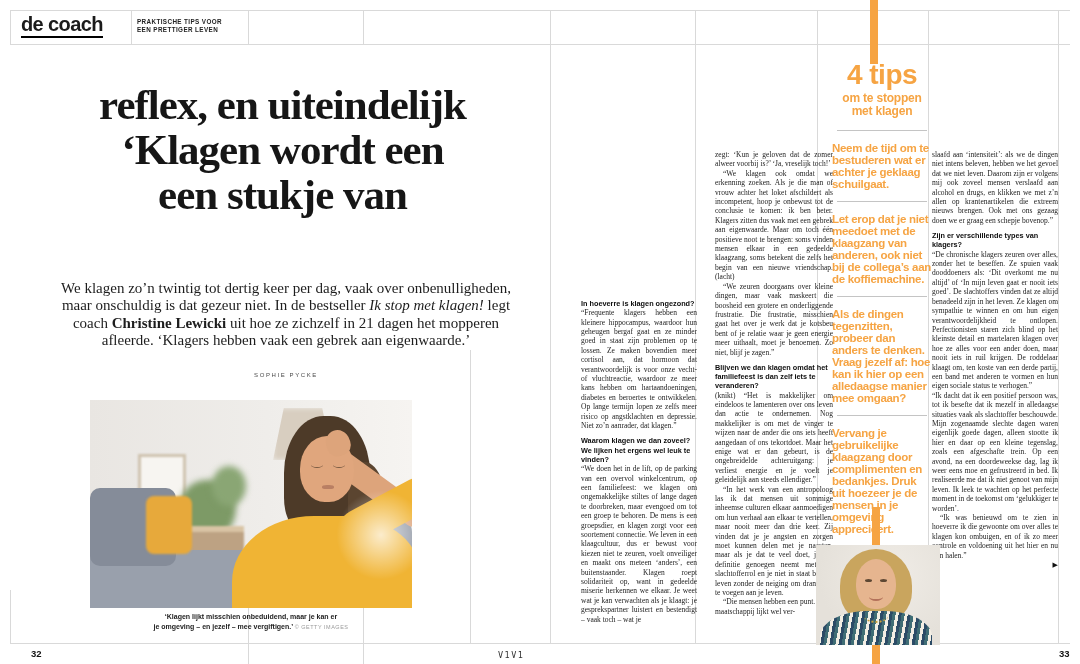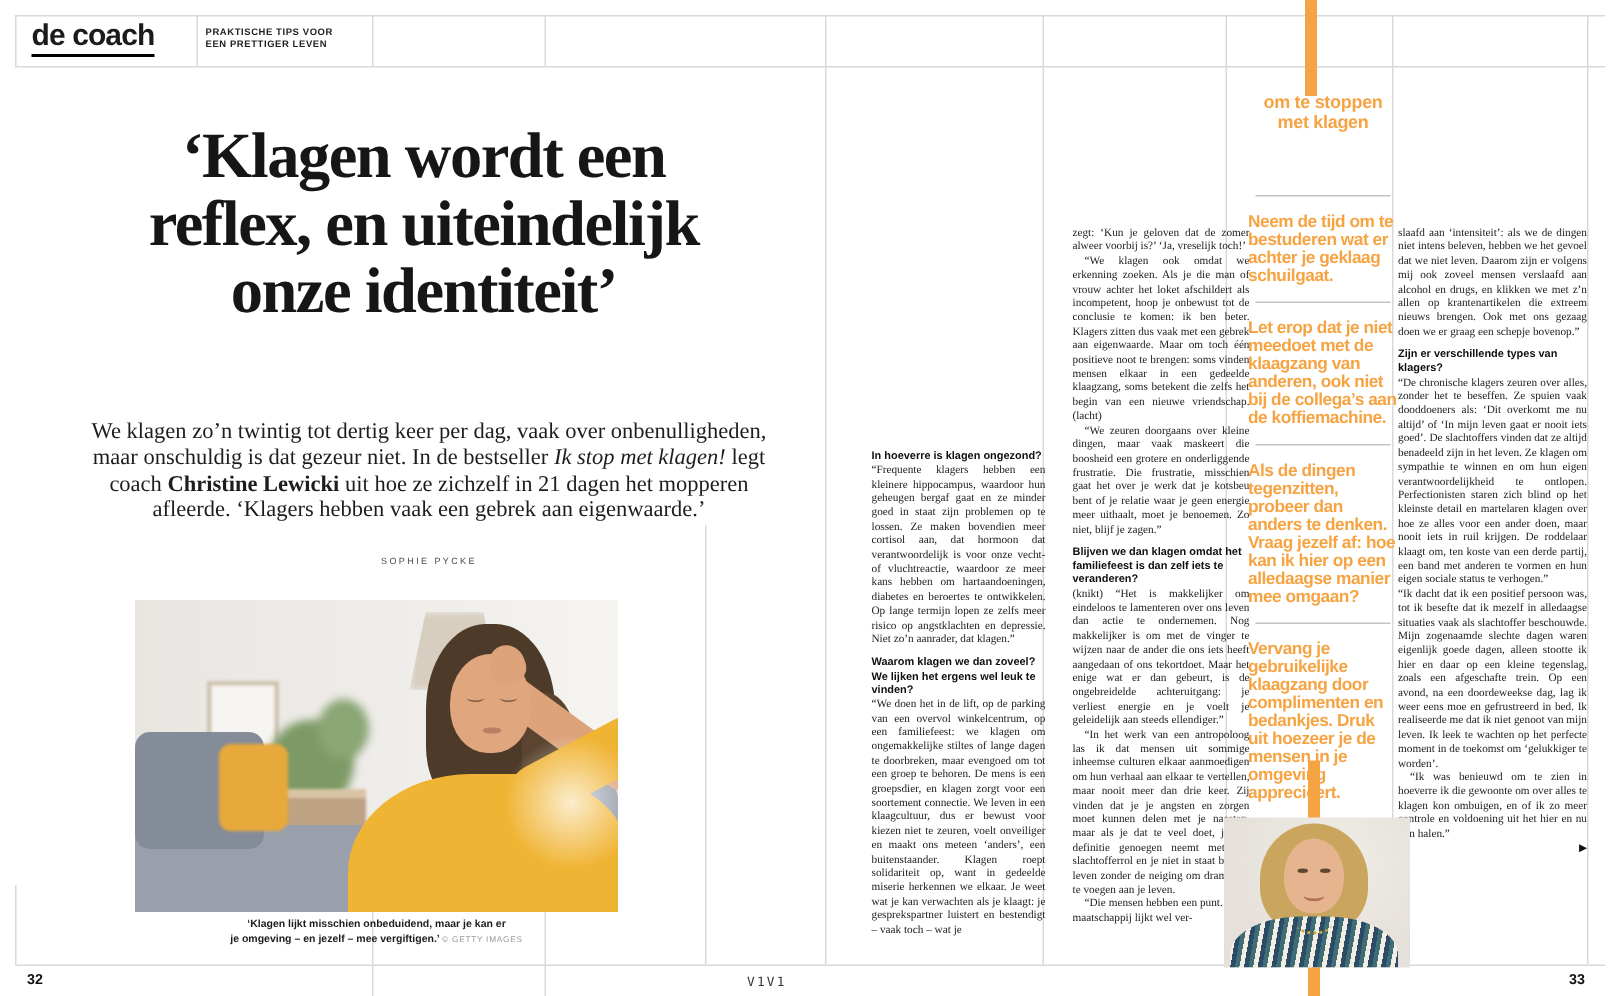--- a/index.html
+++ b/index.html
@@ -21,21 +21,21 @@
   .intro .italic{font-style:italic;}
   .intro .bold{font-weight:700;}
   .byline{position:absolute;left:55px;top:372px;width:462px;text-align:center;
           font-size:6px;letter-spacing:1.6px;color:#4a4a4a;z-index:2;}
   .photo{position:absolute;left:90px;top:400px;width:322px;height:208px;overflow:hidden;
          background:linear-gradient(90deg,#e9e6e2 0%,#efedea 55%,#f6f4f1 100%);z-index:2;}
   .ph{position:absolute;}
   .caption{position:absolute;left:78px;top:612px;width:346px;text-align:center;
            font-size:7px;font-weight:700;line-height:9.5px;color:#1c1c1c;z-index:2;}
   .credit{font-size:5.5px;font-weight:400;color:#9a9a9a;letter-spacing:.5px;}
-  .pagenum{position:absolute;font-size:9.5px;font-weight:700;color:#111;z-index:3;}
+  .pagenum{position:absolute;font-size:9.5px;font-weight:700;color:#111;z-index:3;margin-left:13px;}
   .version{position:absolute;left:498px;top:650px;font-family:"DejaVu Sans Mono",monospace;
            font-size:8.5px;letter-spacing:1.5px;color:#333;z-index:3;}
   
   .col{position:absolute;text-align:justify;font-family:"Liberation Serif",serif;
        font-size:7.5px;line-height:9.4px;color:#222;z-index:2;}
   .col p{margin:0;}
   .col p.q{font-family:"Liberation Sans",sans-serif;font-weight:700;font-size:7.3px;
            line-height:9.2px;color:#0e0e0e;margin-top:6px;text-align:left;}
   .col p.ind{text-indent:8px;}
   .cont-marker{float:right;font-size:7px;color:#111;margin-top:1px;}
@@ -77,23 +77,23 @@
 
   <div class="masthead">
     <span>de coach</span>
   </div>
   <div class="tagline">
     <div>PRAKTISCHE TIPS VOOR</div>
     <div>EEN PRETTIGER LEVEN</div>
   </div>
 
   <h1 class="headline">
+      <div>reflex, en uiteindelijk</div>
       <div>‘Klagen wordt een</div>
-      <div>reflex, en uiteindelijk</div>
-      <div>onze identiteit’</div>
+      <div>een stukje van</div>
     </h1>
   <p class="intro"><span class="normal">We klagen zo’n twintig tot dertig keer per dag, vaak over onbenulligheden, maar onschuldig is dat gezeur niet. In de bestseller </span><span class="italic">Ik stop met klagen!</span><span class="normal"> legt coach </span><span class="bold">Christine Lewicki</span><span class="normal"> uit hoe ze zichzelf in 21 dagen het mopperen afleerde. ‘Klagers hebben vaak een gebrek aan eigenwaarde.’</span></p>
   <div class="byline">SOPHIE PYCKE</div>
 
   <div class="photo">
     <div class="ph" style="left:183px;top:8px;width:60px;height:52px;background:#d8cec0;clip-path:polygon(18% 0,82% 0,100% 100%,0 100%);filter:blur(2.5px);"></div>
     <div class="ph" style="left:211px;top:58px;width:4px;height:100px;background:#b7a78e;filter:blur(1.5px);"></div>
     <div class="ph" style="left:48px;top:54px;width:42px;height:54px;background:#f7f5f1;border:3px solid #cfc3b0;filter:blur(1px);"></div>
     <div class="ph" style="left:20px;top:90px;width:27px;height:38px;background:#96666f;border-radius:45% 45% 48% 48%;filter:blur(1px);"></div>
     <div class="ph" style="left:88px;top:80px;width:58px;height:62px;background:#7d9a66;border-radius:50% 45% 55% 45%;filter:blur(3px);"></div>
@@ -144,20 +144,21 @@
       <p class="bp">slaafd aan ‘intensiteit’: als we de dingen niet intens beleven, hebben we het gevoel dat we niet leven. Daarom zijn er volgens mij ook zoveel mensen verslaafd aan alcohol en drugs, en klikken we met z’n allen op krantenartikelen die extreem nieuws brengen. Ook met ons gezaag doen we er graag een schepje bovenop.”</p>
       <p class="q">Zijn er verschillende types van klagers?</p>
       <p class="bp">“De chronische klagers zeuren over alles, zonder het te beseffen. Ze spuien vaak dooddoeners als: ‘Dit overkomt me nu altijd’ of ‘In mijn leven gaat er nooit iets goed’. De slachtoffers vinden dat ze altijd benadeeld zijn in het leven. Ze klagen om sympathie te winnen en om hun eigen verantwoordelijkheid te ontlopen. Perfectionisten staren zich blind op het kleinste detail en martelaren klagen over hoe ze alles voor een ander doen, maar nooit iets in ruil krijgen. De roddelaar klaagt om, ten koste van een derde partij, een band met anderen te vormen en hun eigen sociale status te verhogen.”</p>
       <p class="bp">“Ik dacht dat ik een positief persoon was, tot ik besefte dat ik mezelf in alledaagse situaties vaak als slachtoffer beschouwde. Mijn zogenaamde slechte dagen waren eigenlijk goede dagen, alleen stootte ik hier en daar op een kleine tegenslag, zoals een afgeschafte trein. Op een avond, na een doordeweekse dag, lag ik weer eens moe en gefrustreerd in bed. Ik realiseerde me dat ik niet genoot van mijn leven. Ik leek te wachten op het perfecte moment in de toekomst om ‘gelukkiger te worden’.</p>
       <p class="bp ind">“Ik was benieuwd om te zien in hoeverre ik die gewoonte om over alles te klagen kon ombuigen, en of ik zo meer controle en voldoening uit het hier en nu kon halen.”</p>
       <span class="cont-marker">▶</span>
     </div>
 
   <div class="tips-bar" style="left:870px;top:0;height:64px;"></div>
   <div class="tips">
+    <div class="tips-title">4 tips</div>
     <div class="tips-sub">
       <div>om te stoppen</div>
       <div>met klagen</div>
     </div>
   </div>
   <div class="tips-flow">
       <div class="tip-divider"></div>
       <div class="tip-item">Neem de tijd om te bestuderen wat er achter je geklaag schuilgaat.</div>
       <div class="tip-divider"></div>
       <div class="tip-item">Let erop dat je niet meedoet met de klaagzang van anderen, ook niet bij de collega’s aan de koffiemachine.</div>

